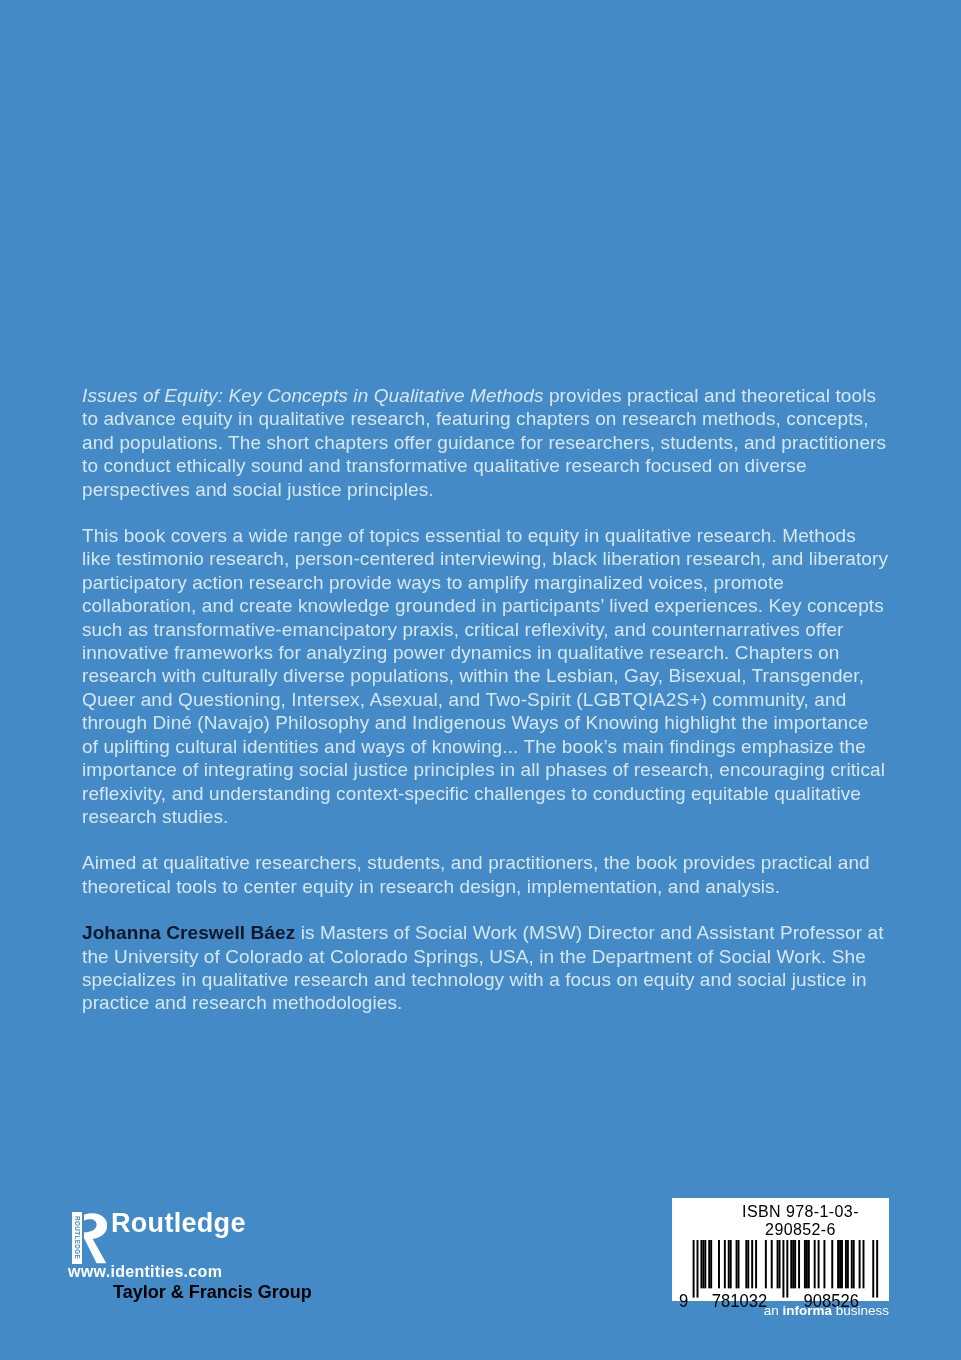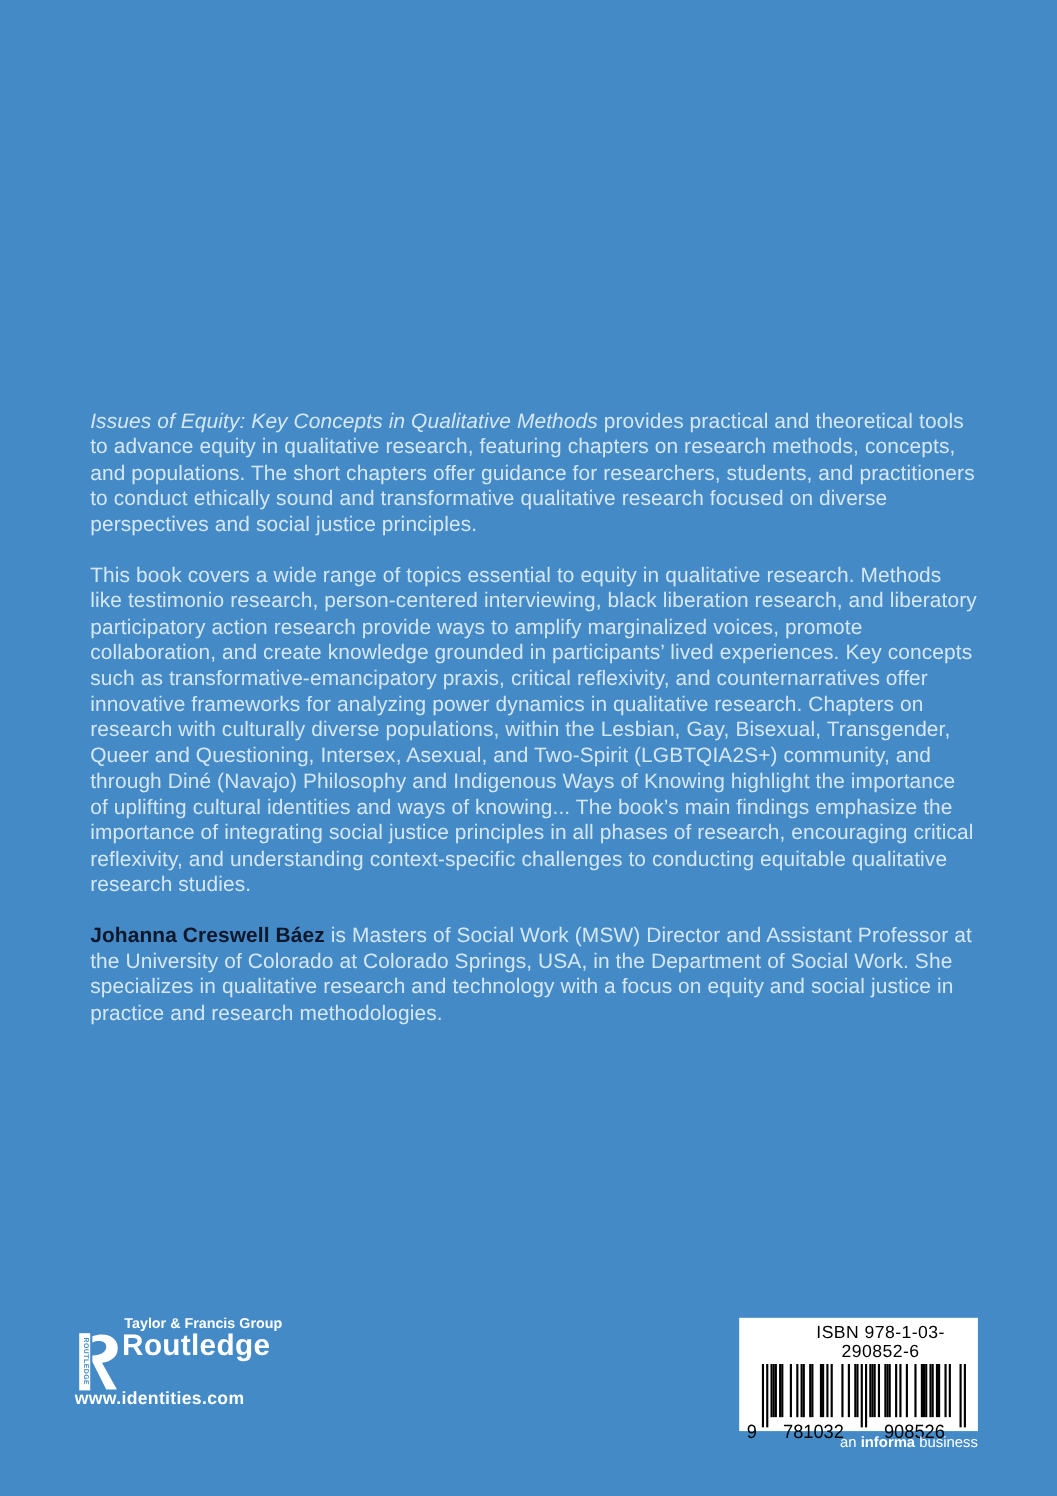--- a/index.html
+++ b/index.html
@@ -21,21 +21,21 @@
     overflow: hidden;
   }
   .blurb {
     position: absolute;
     left: 82px; top: 372px; width: 806px;
     font-size: 19px; line-height: 23.4px;
     color: var(--text);
     font-weight: 500;
     letter-spacing: 0.1px;
   }
-  .blurb p { margin: 0 0 23px 0; }
+  .blurb p { margin: 12px 0 23px 0; }
   .blurb em { font-style: italic; }
   .blurb b { font-weight: 700; color: #0f172a; }
 
   
   .logo-mark {
     position: absolute; left: 72px; top: 1212px;
     width: 35px; height: 52px;
     display: flex;
   }
   .logo-vbar {
@@ -47,22 +47,22 @@
     writing-mode: vertical-rl;
     font-size: 6.3px; font-weight: 700; letter-spacing: 0.4px;
     color: var(--bg); line-height: 1; white-space: nowrap;
   }
   .logo-r { width: 25px; height: 52px; margin-left: 1px; }
   .publisher-name {
     position: absolute; left: 111px; top: 1208px;
     font-size: 27px; font-weight: 600; color: #fff; letter-spacing: 0.3px;
   }
   .publisher-tagline {
-    position: absolute; left: 113px; top: 1195px;
-    font-size: 13px; font-weight: 600; color: #ffffff;
+    position: absolute; left: 113px; top: 1282px;
+    font-size: 18px; font-weight: 600; color: #000000;
   }
   .publisher-website {
     position: absolute; left: 68px; top: 1263px;
     font-size: 16px; font-weight: 700; color: #fff; letter-spacing: 0.3px;
   }
   .ebook-note {
     position: absolute; left: 72px; top: 1296px;
     font-size: 14px; font-weight: 600; color: var(--navy);
   }
 
@@ -85,20 +85,21 @@
   .informa b { font-weight: 700; }
 </style>
 </head>
 <body>
 
 <div class="cover">
 
   <div class="blurb">
     <p><em>Issues of Equity: Key Concepts in Qualitative Methods</em><span> provides practical and theoretical tools to advance equity in qualitative research, featuring chapters on research methods, concepts, and populations. The short chapters offer guidance for researchers, students, and practitioners to conduct ethically sound and transformative qualitative research focused on diverse perspectives and social justice principles.</span></p>
     <p>This book covers a wide range of topics essential to equity in qualitative research. Methods like testimonio research, person-centered interviewing, black liberation research, and liberatory participatory action research provide ways to amplify marginalized voices, promote collaboration, and create knowledge grounded in participants’ lived experiences. Key concepts such as transformative-emancipatory praxis, critical reflexivity, and counternarratives offer innovative frameworks for analyzing power dynamics in qualitative research. Chapters on research with culturally diverse populations, within the Lesbian, Gay, Bisexual, Transgender, Queer and Questioning, Intersex, Asexual, and Two-Spirit (LGBTQIA2S+) community, and through Diné (Navajo) Philosophy and Indigenous Ways of Knowing highlight the importance of uplifting cultural identities and ways of knowing... The book’s main findings emphasize the importance of integrating social justice principles in all phases of research, encouraging critical reflexivity, and understanding context-specific challenges to conducting equitable qualitative research studies.</p>
+    <p>Aimed at qualitative researchers, students, and practitioners, the book provides practical and theoretical tools to center equity in research design, implementation, and analysis.</p>
     <p><b>Johanna Creswell Báez</b><span> is Masters of Social Work (MSW) Director and Assistant Professor at the University of Colorado at Colorado Springs, USA, in the Department of Social Work. She specializes in qualitative research and technology with a focus on equity and social justice in practice and research methodologies.</span></p>
   </div>
 
   <div class="logo-mark">
     <div class="logo-vbar">
       <span class="logo-vtext">ROUTLEDGE</span>
     </div>
     <svg class="logo-r" viewBox="0 0 25 52" aria-hidden="true">
       <path fill="#ffffff" d="M1 2 C16 -3 25 5 25 13 C25 21 18 26 10 27 L24 52 L14 52 L1 26 L1 20 C9 20 14 17 14 12 C14 7 8 5 1 8 Z"></path>
     </svg>

